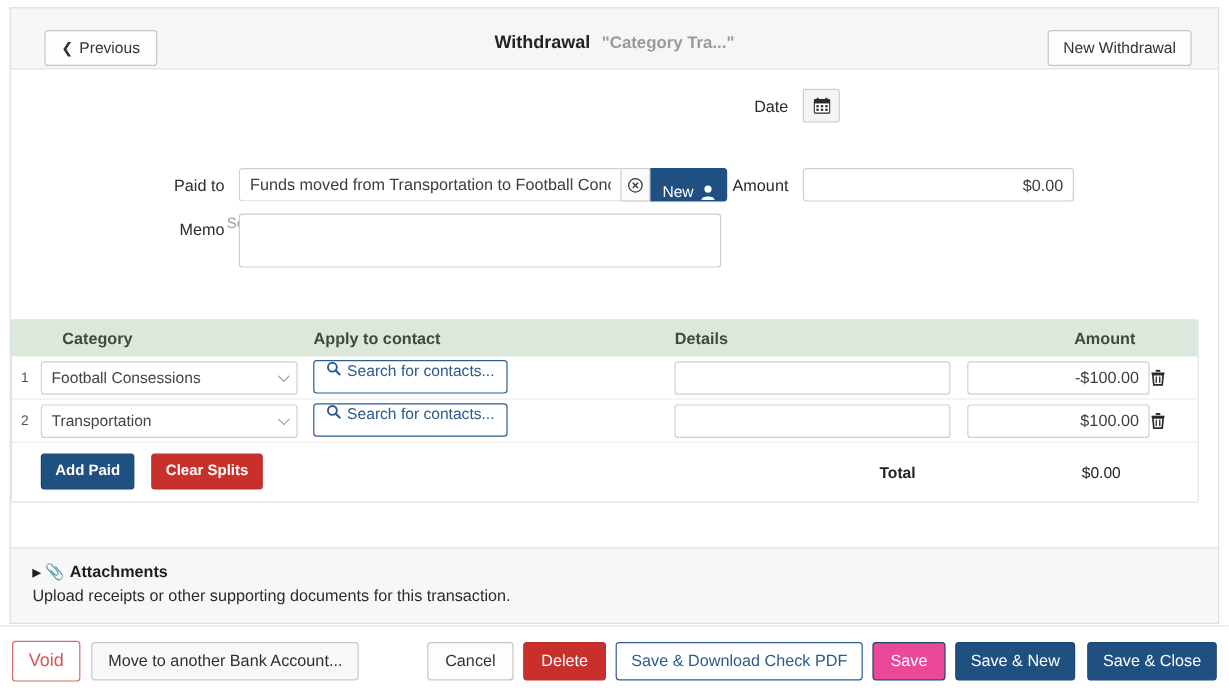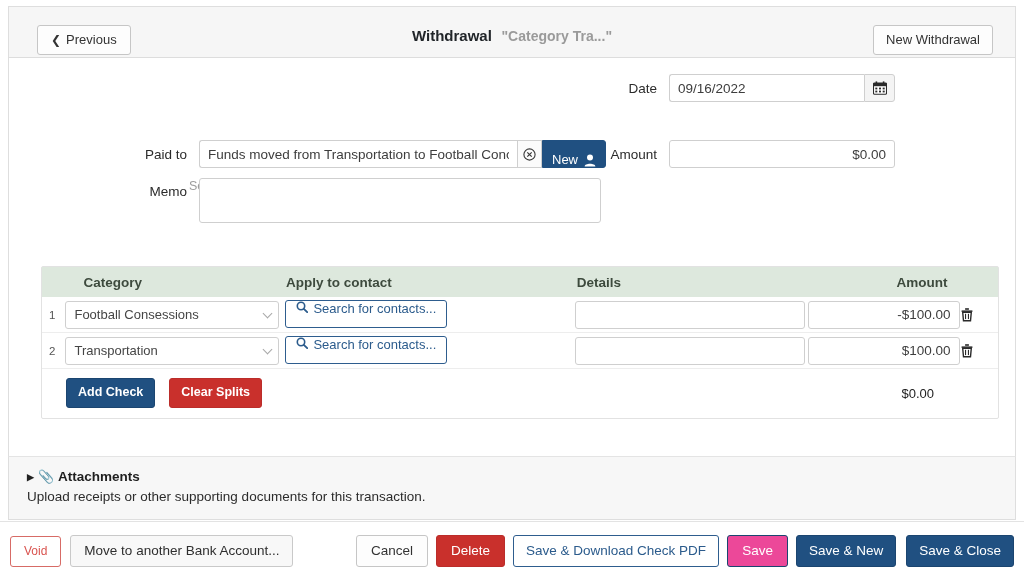--- a/index.html
+++ b/index.html
@@ -132,21 +132,21 @@
 
   .memo-row { left: 0px; top: 120px; align-items: flex-start; }
   .memo-row .flabel { width: 190px; padding-top: 6px; }
   .memo-inp {
     width: 402px; height: 45px; resize: none;
     font-family: "Liberation Sans", sans-serif;
   }
 
   
   .splits {
-    position: absolute; left: 32px; top: 208px; right: 16px;
+    position: absolute; left: 0; top: 208px; right: 16px;
     border: 1px solid #e2e2e2;
     border-radius: 2px;
     background: #fff;
     height: 153px;
   }
   .sp-head {
     display: flex; align-items: center;
     height: 30px;
     background: #dde8dd;
     font-weight: bold; font-size: 13.5px; color: #3d4a3d;
@@ -234,21 +234,21 @@
   
   .footer {
     position: absolute; left: 0; top: 521px; right: 0; height: 59px;
     background: #fff;
     border-top: 1px solid #e3e3e3;
     display: flex; align-items: center;
     padding: 0 10px;
   }
   .btn-void {
     background: #fff; border: 1px solid #d76b66; color: #d9534f;
-    font-size: 12px; padding: 7px 13px;
+    font-size: 15px; padding: 7px 13px;
   }
   .btn-move {
     background: #f8f8f8; border: 1px solid #c9c9c9; color: #2f2f2f;
     font-size: 13.5px; padding: 7px 13px; margin-left: 9px;
   }
   .spacer { flex: 1; }
   .btn-cancel { background:#fdfdfd; border:1px solid #c6c6c6; color:#333; font-size:13.5px; padding:7px 14px;}
   .btn-delete { background:#c9302c; border:1px solid #bb2d2a; color:#ffffff; font-size:13.5px; padding:7px 14px; margin-left:8px;}
   .btn-pdf    { background:#fff; border:1px solid #2e5d8e; color:#2b5b8c; font-size:13.5px; padding:7px 12px; margin-left:8px;}
   .btn-save   { background:#ec4899; border:1px solid #1b4570; color:#fff; font-size:13.5px; padding:7px 14px; margin-left:8px;}
@@ -274,21 +274,20 @@
     </div>
 
     <button class="btn btn-default btn-newwd">New Withdrawal</button>
   </div>
 
   <div class="body-card">
 
 
     <div class="frow date-row">
       <div class="flabel">Date</div>
-      <input class="inp date-inp" type="text" value="09/16/2022" style="">
       <div class="date-btn">
         <svg width="14" height="14" viewBox="0 0 14 14">
           <rect x="0.5" y="2" width="13" height="11.2" rx="1" fill="#ffffff" stroke="#2b2b2b" stroke-width="1.1"></rect>
           <rect x="0.5" y="2" width="13" height="3.2" fill="#2b2b2b"></rect>
           <rect x="2.6" y="0.4" width="1.6" height="2.6" fill="#2b2b2b"></rect>
           <rect x="9.8" y="0.4" width="1.6" height="2.6" fill="#2b2b2b"></rect>
           <rect x="2.3" y="6.6" width="2" height="1.8" fill="#2b2b2b"></rect>
           <rect x="6" y="6.6" width="2" height="1.8" fill="#2b2b2b"></rect>
           <rect x="9.7" y="6.6" width="2" height="1.8" fill="#2b2b2b"></rect>
           <rect x="2.3" y="9.6" width="2" height="1.8" fill="#2b2b2b"></rect>
@@ -415,23 +414,24 @@
               <rect x="5.1" y="1.2" width="3.8" height="1.6" fill="#2a2a2a"></rect>
               <path d="M2.7 5.2 h8.6 l-0.8 8.6 h-7 Z" fill="none" stroke="#2a2a2a" stroke-width="1.4"></path>
               <rect x="5" y="6.8" width="1.1" height="5.3" fill="#2a2a2a"></rect>
               <rect x="7.9" y="6.8" width="1.1" height="5.3" fill="#2a2a2a"></rect>
             </svg>
           </span>
         </div>
       </div>
 
       <div class="sp-foot">
-        <button class="btn btn-primary">Add Check</button>
+        <button class="btn btn-primary">Add Paid</button>
         <button class="btn btn-danger" style="margin-left:14px;">Clear Splits</button>
         <div class="gap"></div>
+        <div class="total-lbl">Total</div>
         <div class="total-val">$0.00</div>
         <div class="total-pad"></div>
       </div>
 
     </div>
   </div>
 
   <div class="attach">
     <div class="att-title">
       <span class="att-caret">▶</span>

